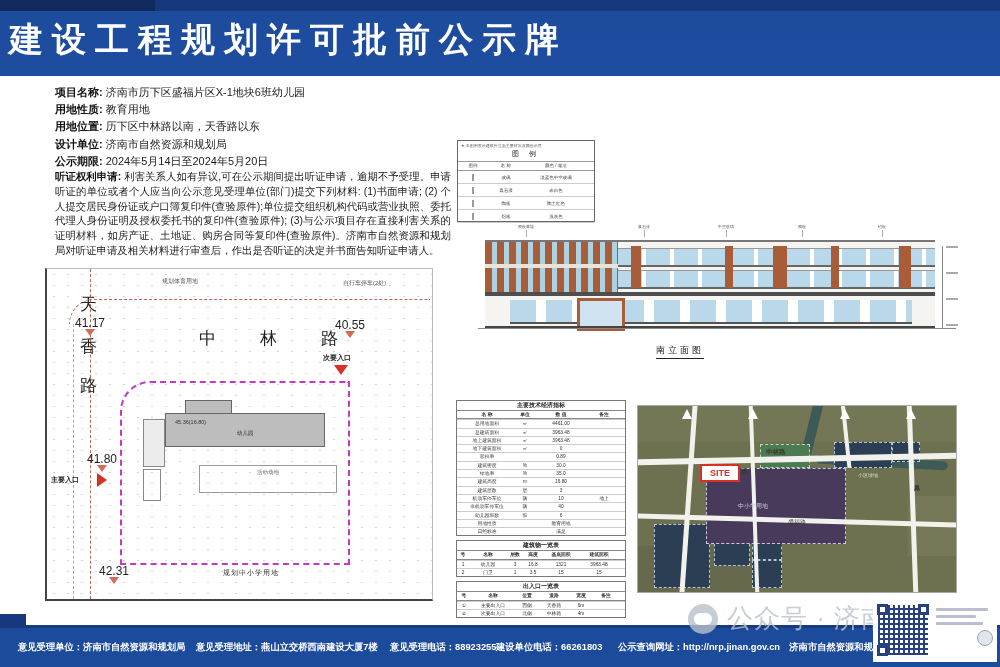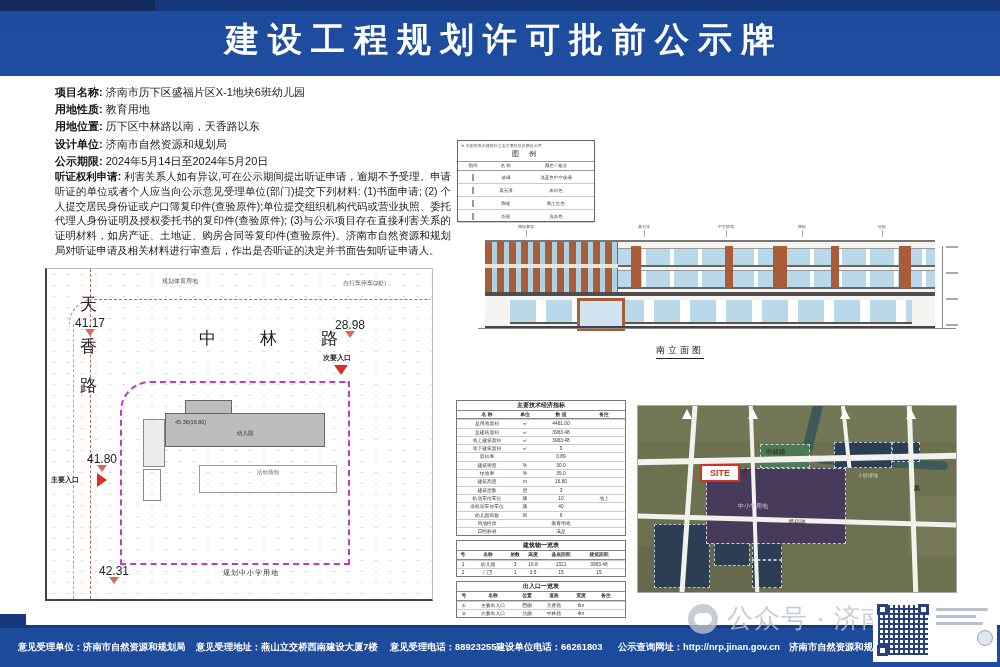--- a/index.html
+++ b/index.html
@@ -4,21 +4,21 @@
 <style>
   html,body{margin:0;padding:0;background:#e8e8e8;}
   .page{position:relative;width:1000px;height:667px;background:#fff;overflow:hidden;
         font-family:"Liberation Sans","DejaVu Sans",sans-serif;color:#1b1b1b;}
 
   
   .header{position:absolute;left:0;top:0;width:1000px;height:76px;
           background:linear-gradient(180deg,var(--header-blue),#1e4da0);}
   .header-strip{position:absolute;left:0;top:0;width:1000px;height:11px;background:#16387c;}
   .header-strip-left{position:absolute;left:0;top:0;width:155px;height:11px;background:#11295c;}
-  .title{position:absolute;left:0;right:0;top:17px;text-align:center;color:#fff;
+  .title{position:absolute;left:0;right:0;top:17px;color:#fff;
          font-size:34px;font-weight:bold;letter-spacing:9px;text-indent:9px;}
 
   
   .info{position:absolute;left:55px;top:84px;width:396px;}
   .info-line{font-size:11px;line-height:17.2px;white-space:nowrap;}
   .info-line .lbl,.hearing .lbl{font-weight:bold;color:#111;margin-right:3px;}
   .hearing{font-size:10.4px;line-height:14.8px;text-align:justify;}
 
   
   .siteplan{position:absolute;left:45px;top:268px;width:385px;height:330px;background:#fff;
@@ -194,21 +194,21 @@
     <div class="sp-road-top"></div>
     <div class="sp-cline"></div>
     <div class="sp-cline2"></div>
     <div class="sp-road-v">天香路</div>
     <div class="sp-road-h">中林路</div>
 
     <div class="spot" style="left:28px;top:50px;">
       <span>41.17</span><div class="tri"></div>
     </div>
     <div class="spot" style="left:288px;top:52px;">
-      <span>28.98</span><div class="tri"></div>
+      <span>40.55</span><div class="tri"></div>
     </div>
     <div class="spot" style="left:40px;top:186px;">
       <span>41.80</span><div class="tri"></div>
     </div>
     <div class="spot" style="left:52px;top:298px;">
       <span>42.31</span><div class="tri"></div>
     </div>
 
     <div class="sp-ent" style="left:276px;top:84px;">次要入口</div>
     <div class="tri-down" style="left:287px;top:96px;"></div>

